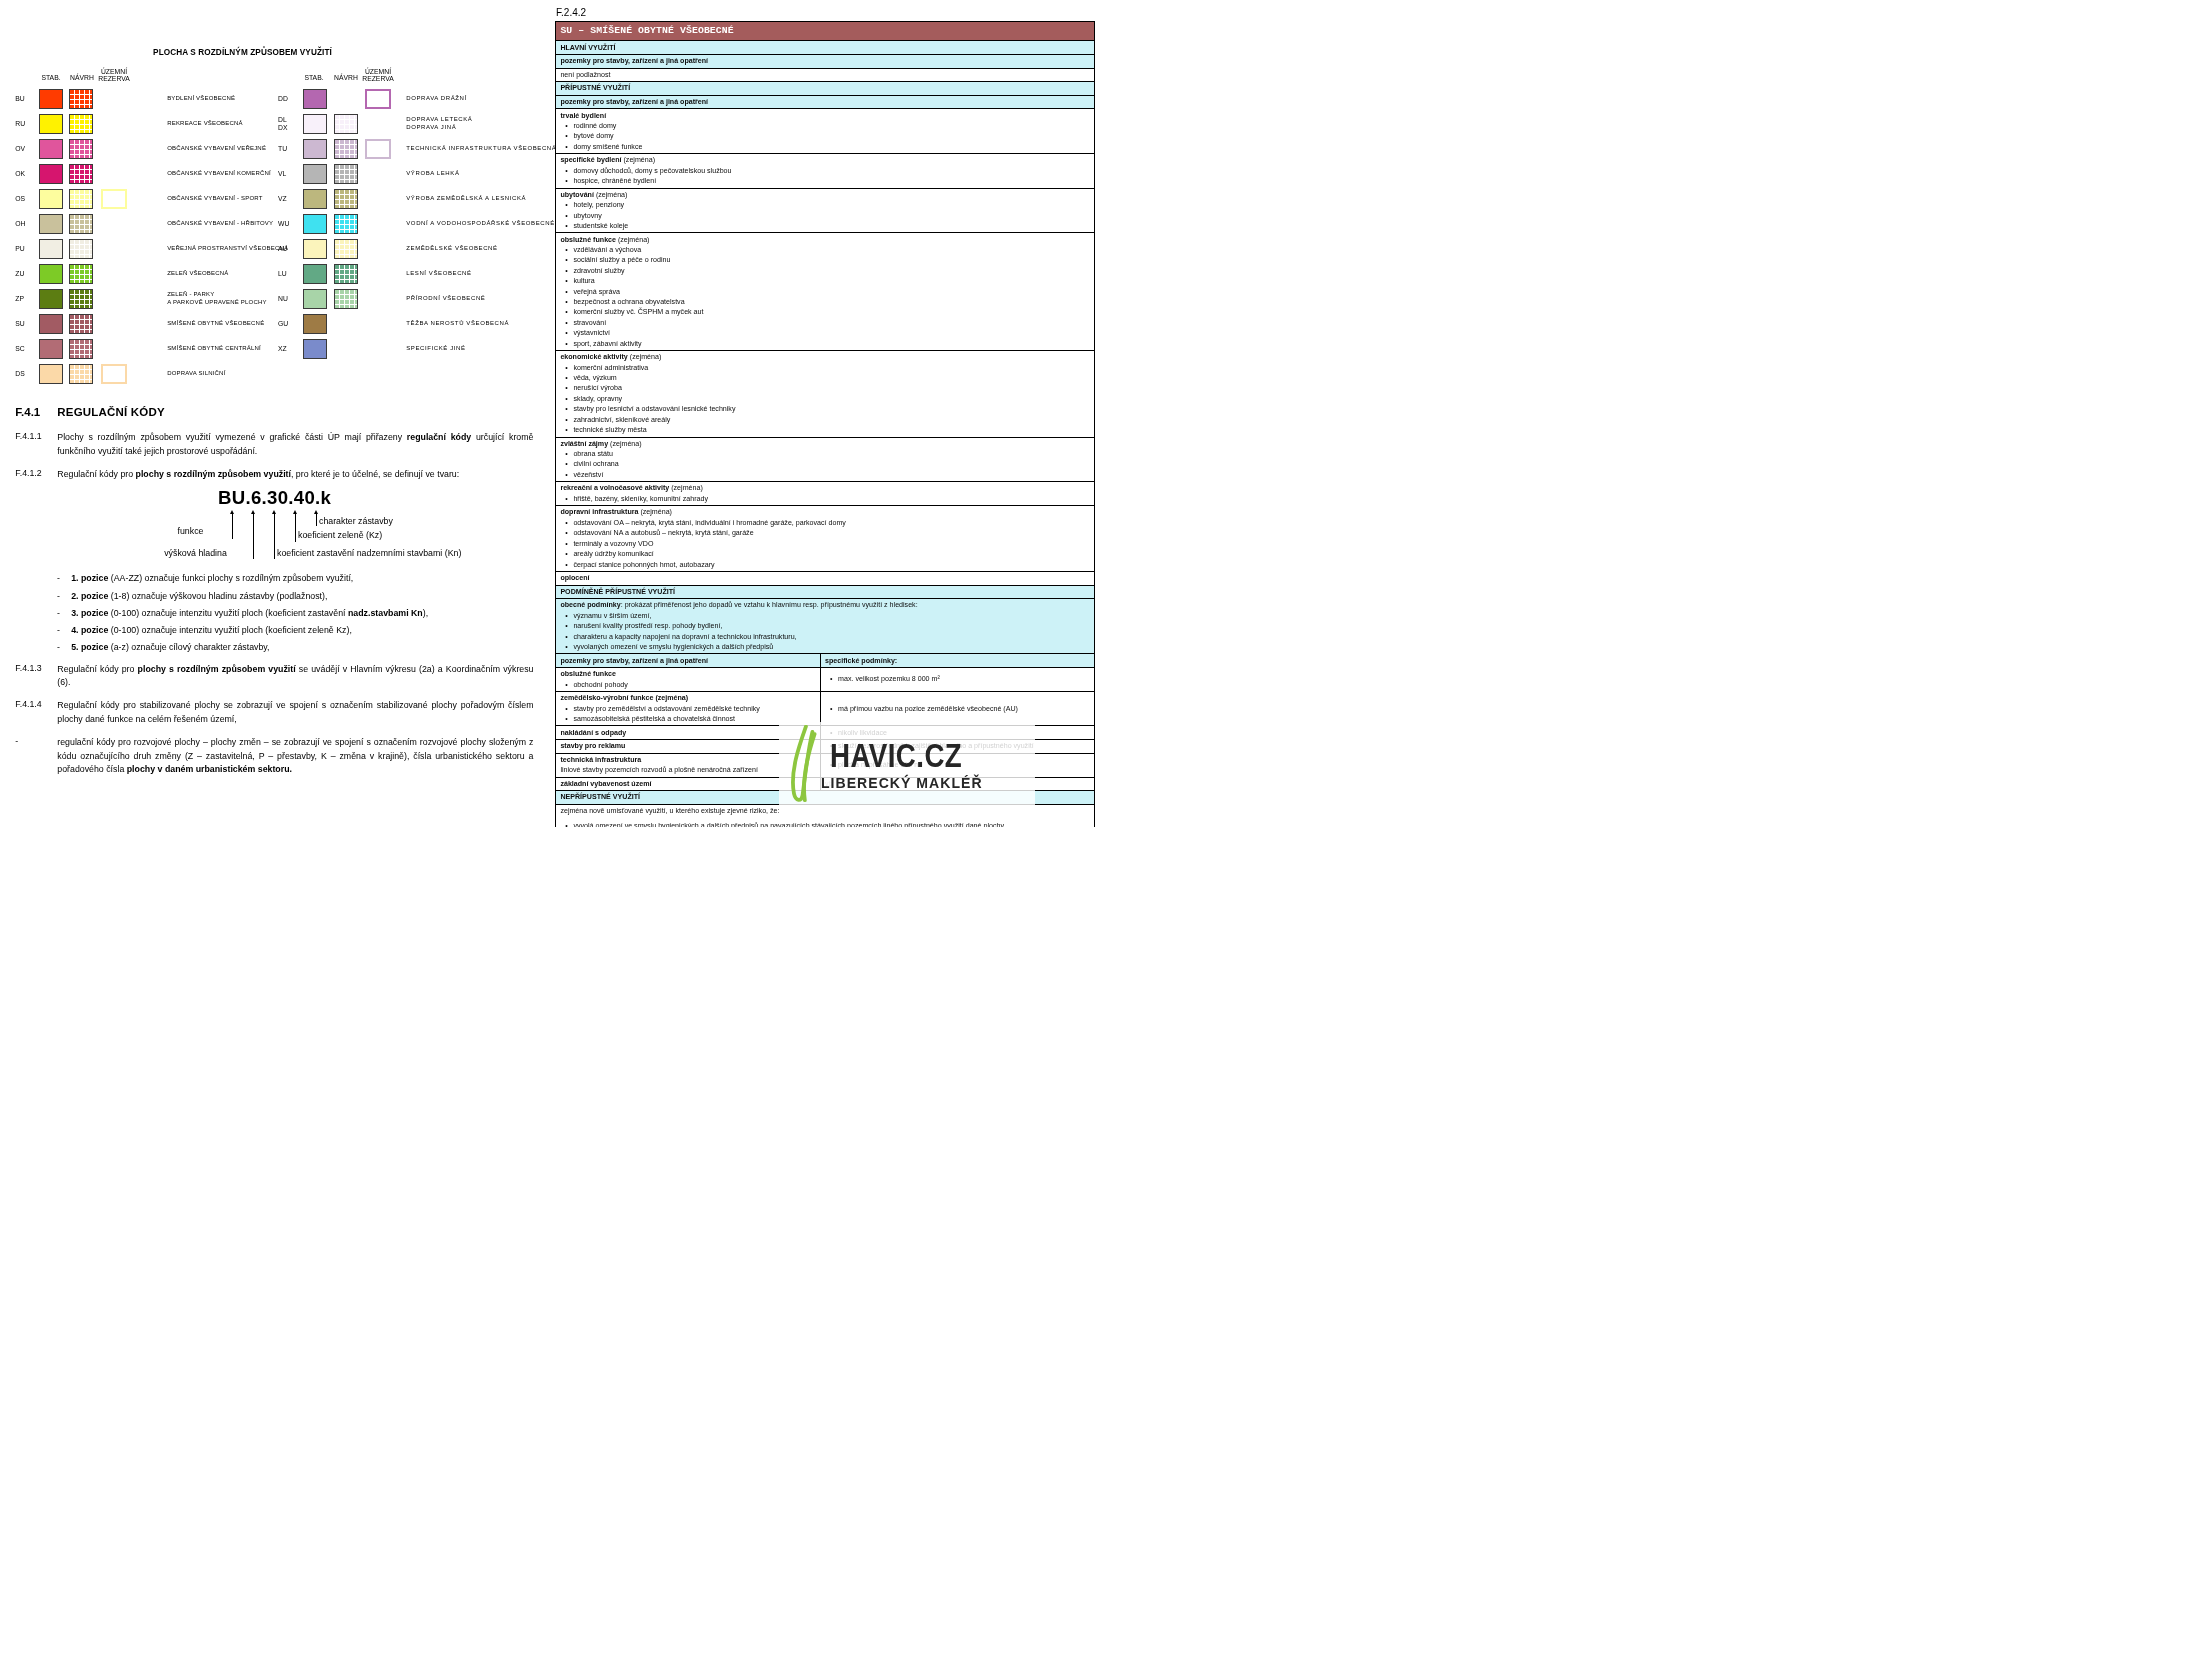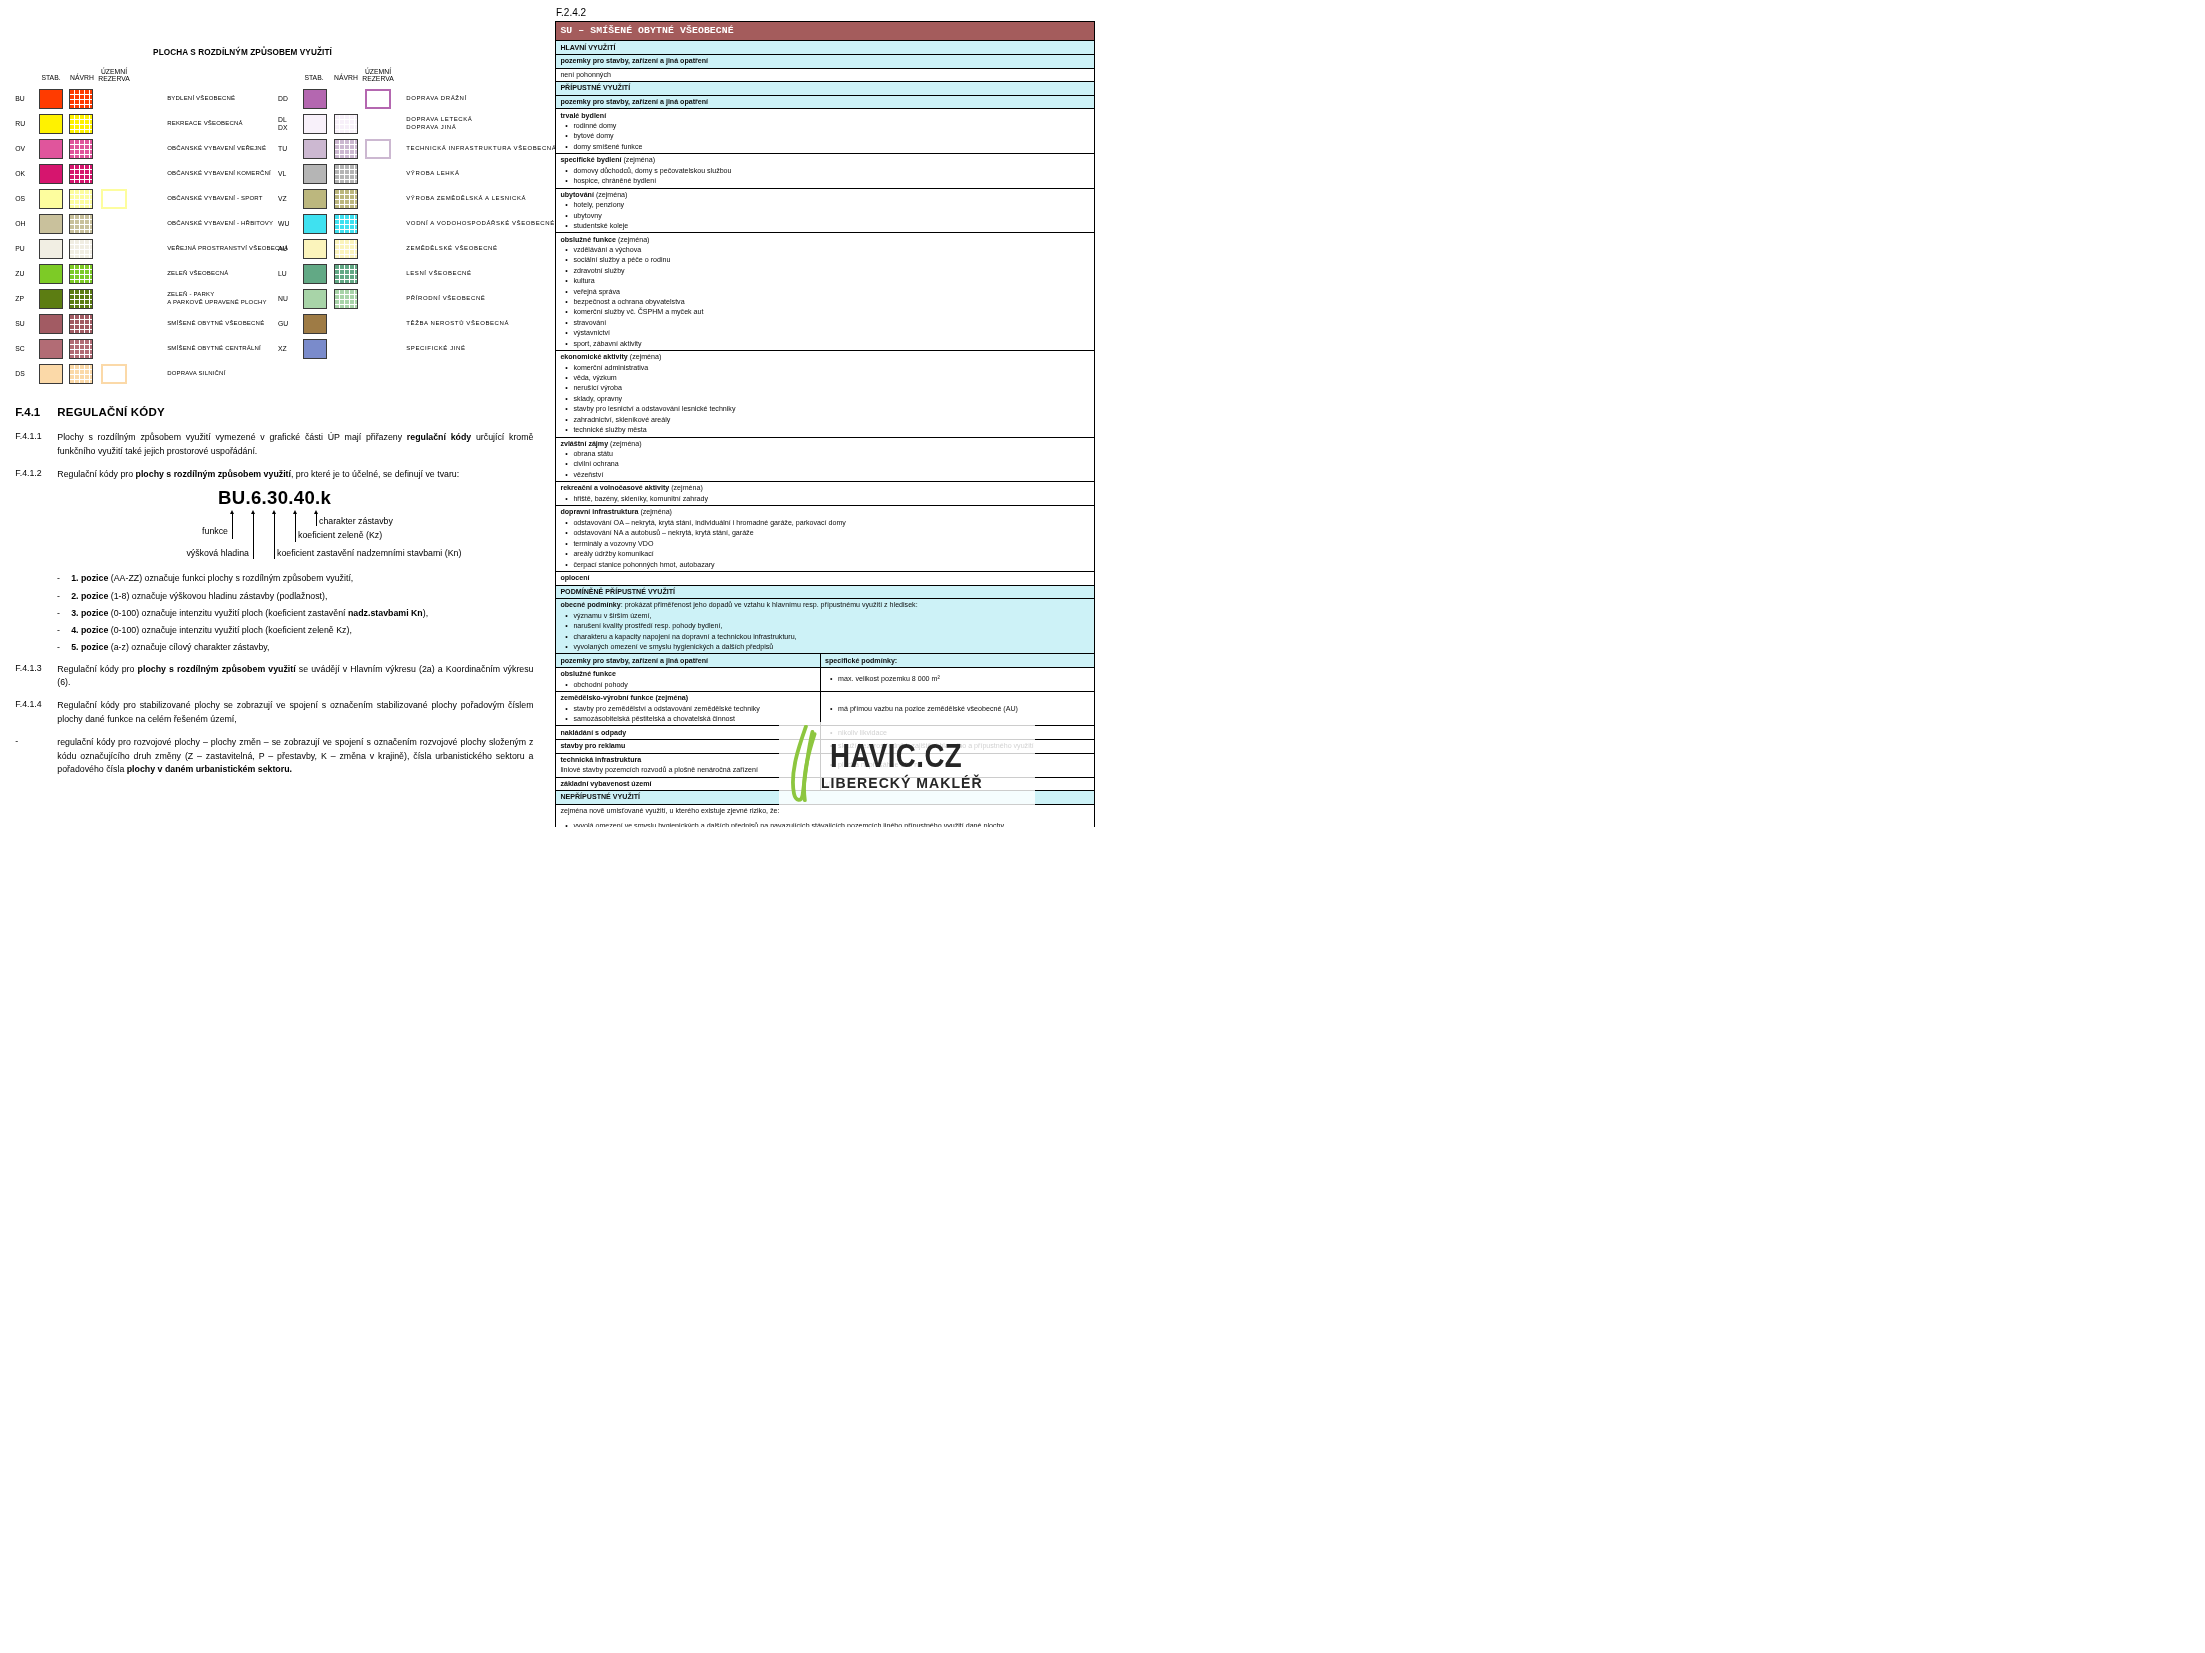--- a/index.html
+++ b/index.html
@@ -38,21 +38,21 @@
   .item{display:flex;margin-left:15.3px;margin-bottom:9.3px;}
   .item .inum{width:42px;flex:none;font-size:8.8px;}
   .item .itxt{flex:1;font-size:8.8px;line-height:1.55;text-align:justify;padding-right:5.5px;}
 
   #diagram{position:relative;height:83px;margin-top:2.2px;}
   #diagram-code{position:absolute;left:218px;top:-3.3px;font-size:18.6px;font-weight:bold;letter-spacing:0.3px;}
   .arrow{position:absolute;width:0;border-left:0.9px solid #000;}
   .arrow:before{content:"";position:absolute;left:-3px;top:-4.9px;border:2.7px solid transparent;
     border-bottom:4.9px solid #000;border-top:none;}
   .dlabel{position:absolute;font-size:8.8px;white-space:nowrap;}
-  .dlabel.r{text-align:right;}
+  .dlabel.r{text-align:center;}
 
   .pos{display:flex;margin-left:57px;margin-bottom:7.1px;font-size:8.8px;}
   .pos .pdash{width:14.2px;flex:none;}
   .items2{margin-top:11px;}
 
   
   #table-wrap{position:absolute;left:555px;top:6.6px;width:540px;}
   #table-ref{font-size:10px;margin:0 0 3.3px 1.1px;}
   #rtable{border:1.4px solid #000;box-sizing:border-box;background:#fff;}
   .trow{border-top:1.1px solid #000;font-size:7.1px;line-height:10.4px;padding:1.1px 4.4px;color:#0d0d0d;}
@@ -331,21 +331,21 @@
       </div>
     </div>
 </div>
 
 <div id="table-wrap">
   <div id="table-ref">F.2.4.2</div>
   <div id="rtable">
       <div class="trow title-bar">SU – SMÍŠENÉ OBYTNÉ VŠEOBECNÉ</div>
       <div class="trow band">HLAVNÍ VYUŽITÍ</div>
       <div class="trow band">pozemky pro stavby, zařízení a jiná opatření</div>
-      <div class="trow">není pohonných</div>
+      <div class="trow">není podlažnost</div>
       <div class="trow band">PŘÍPUSTNÉ VYUŽITÍ</div>
       <div class="trow band">pozemky pro stavby, zařízení a jiná opatření</div>
       <div class="trow group">
         <div class="gtitle">trvalé bydlení</div>
         <div class="bullets">
           <div class="bullet">rodinné domy</div>
           <div class="bullet">bytové domy</div>
           <div class="bullet">domy smíšené funkce</div>
         </div>
       </div>

